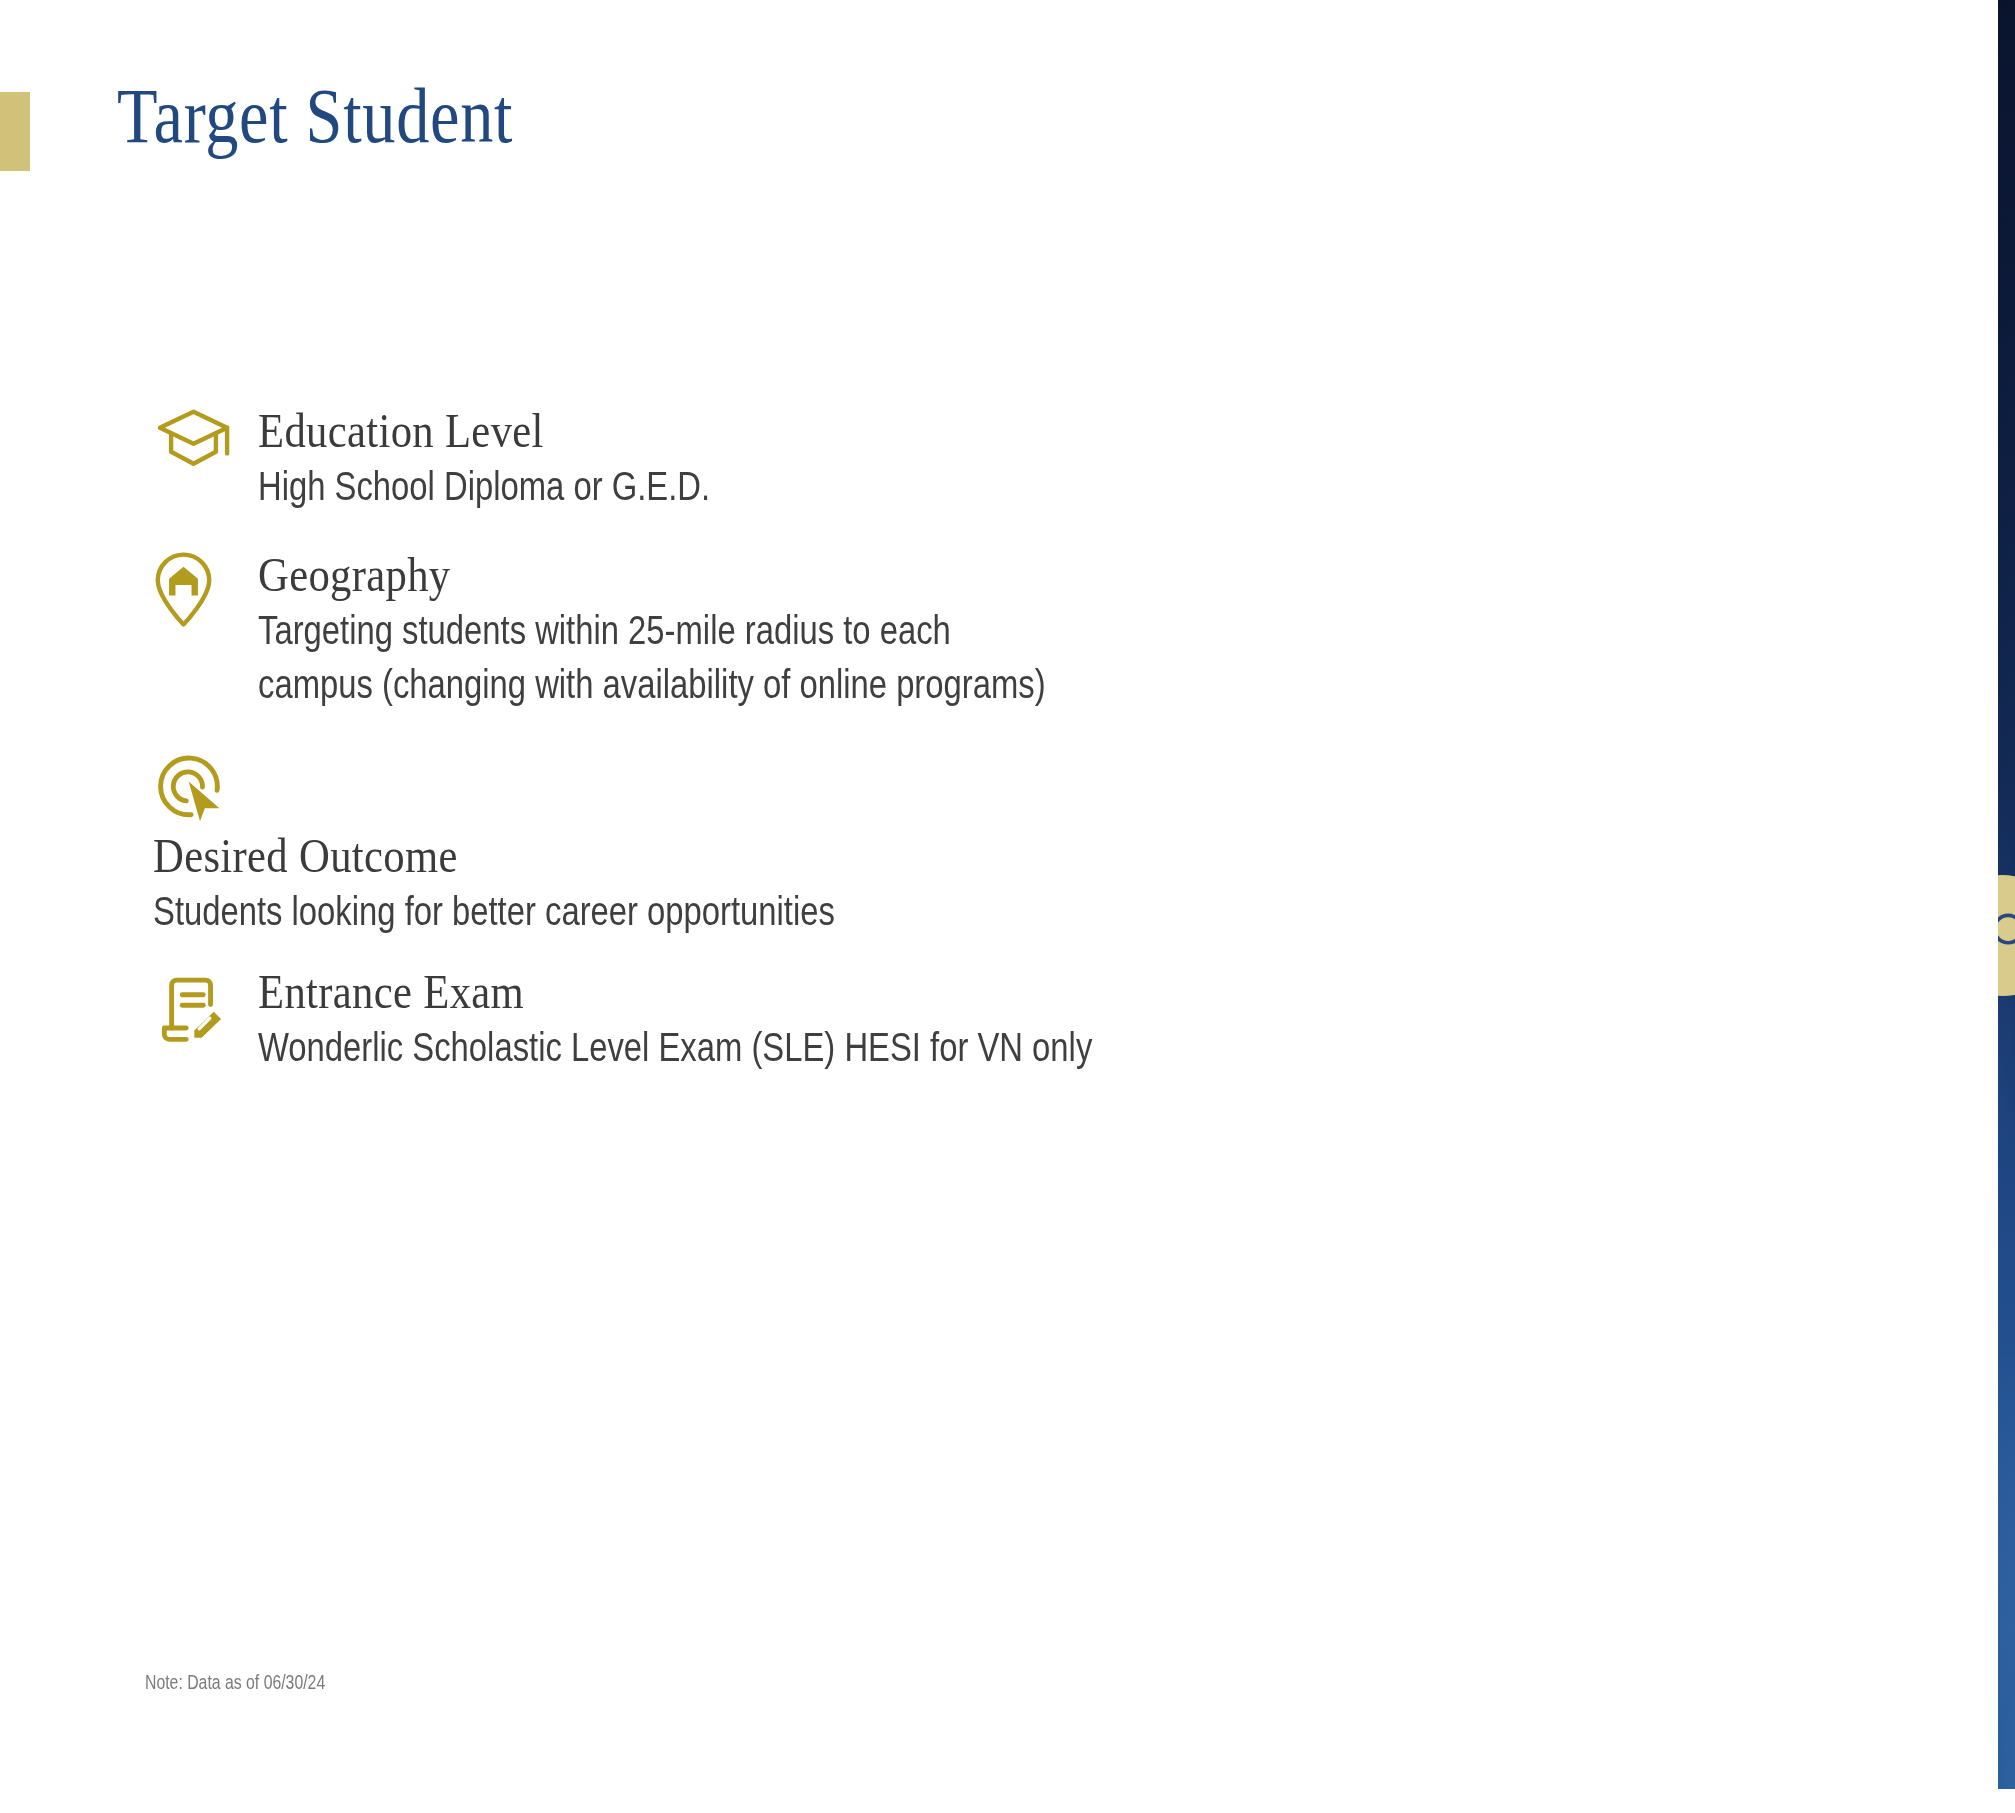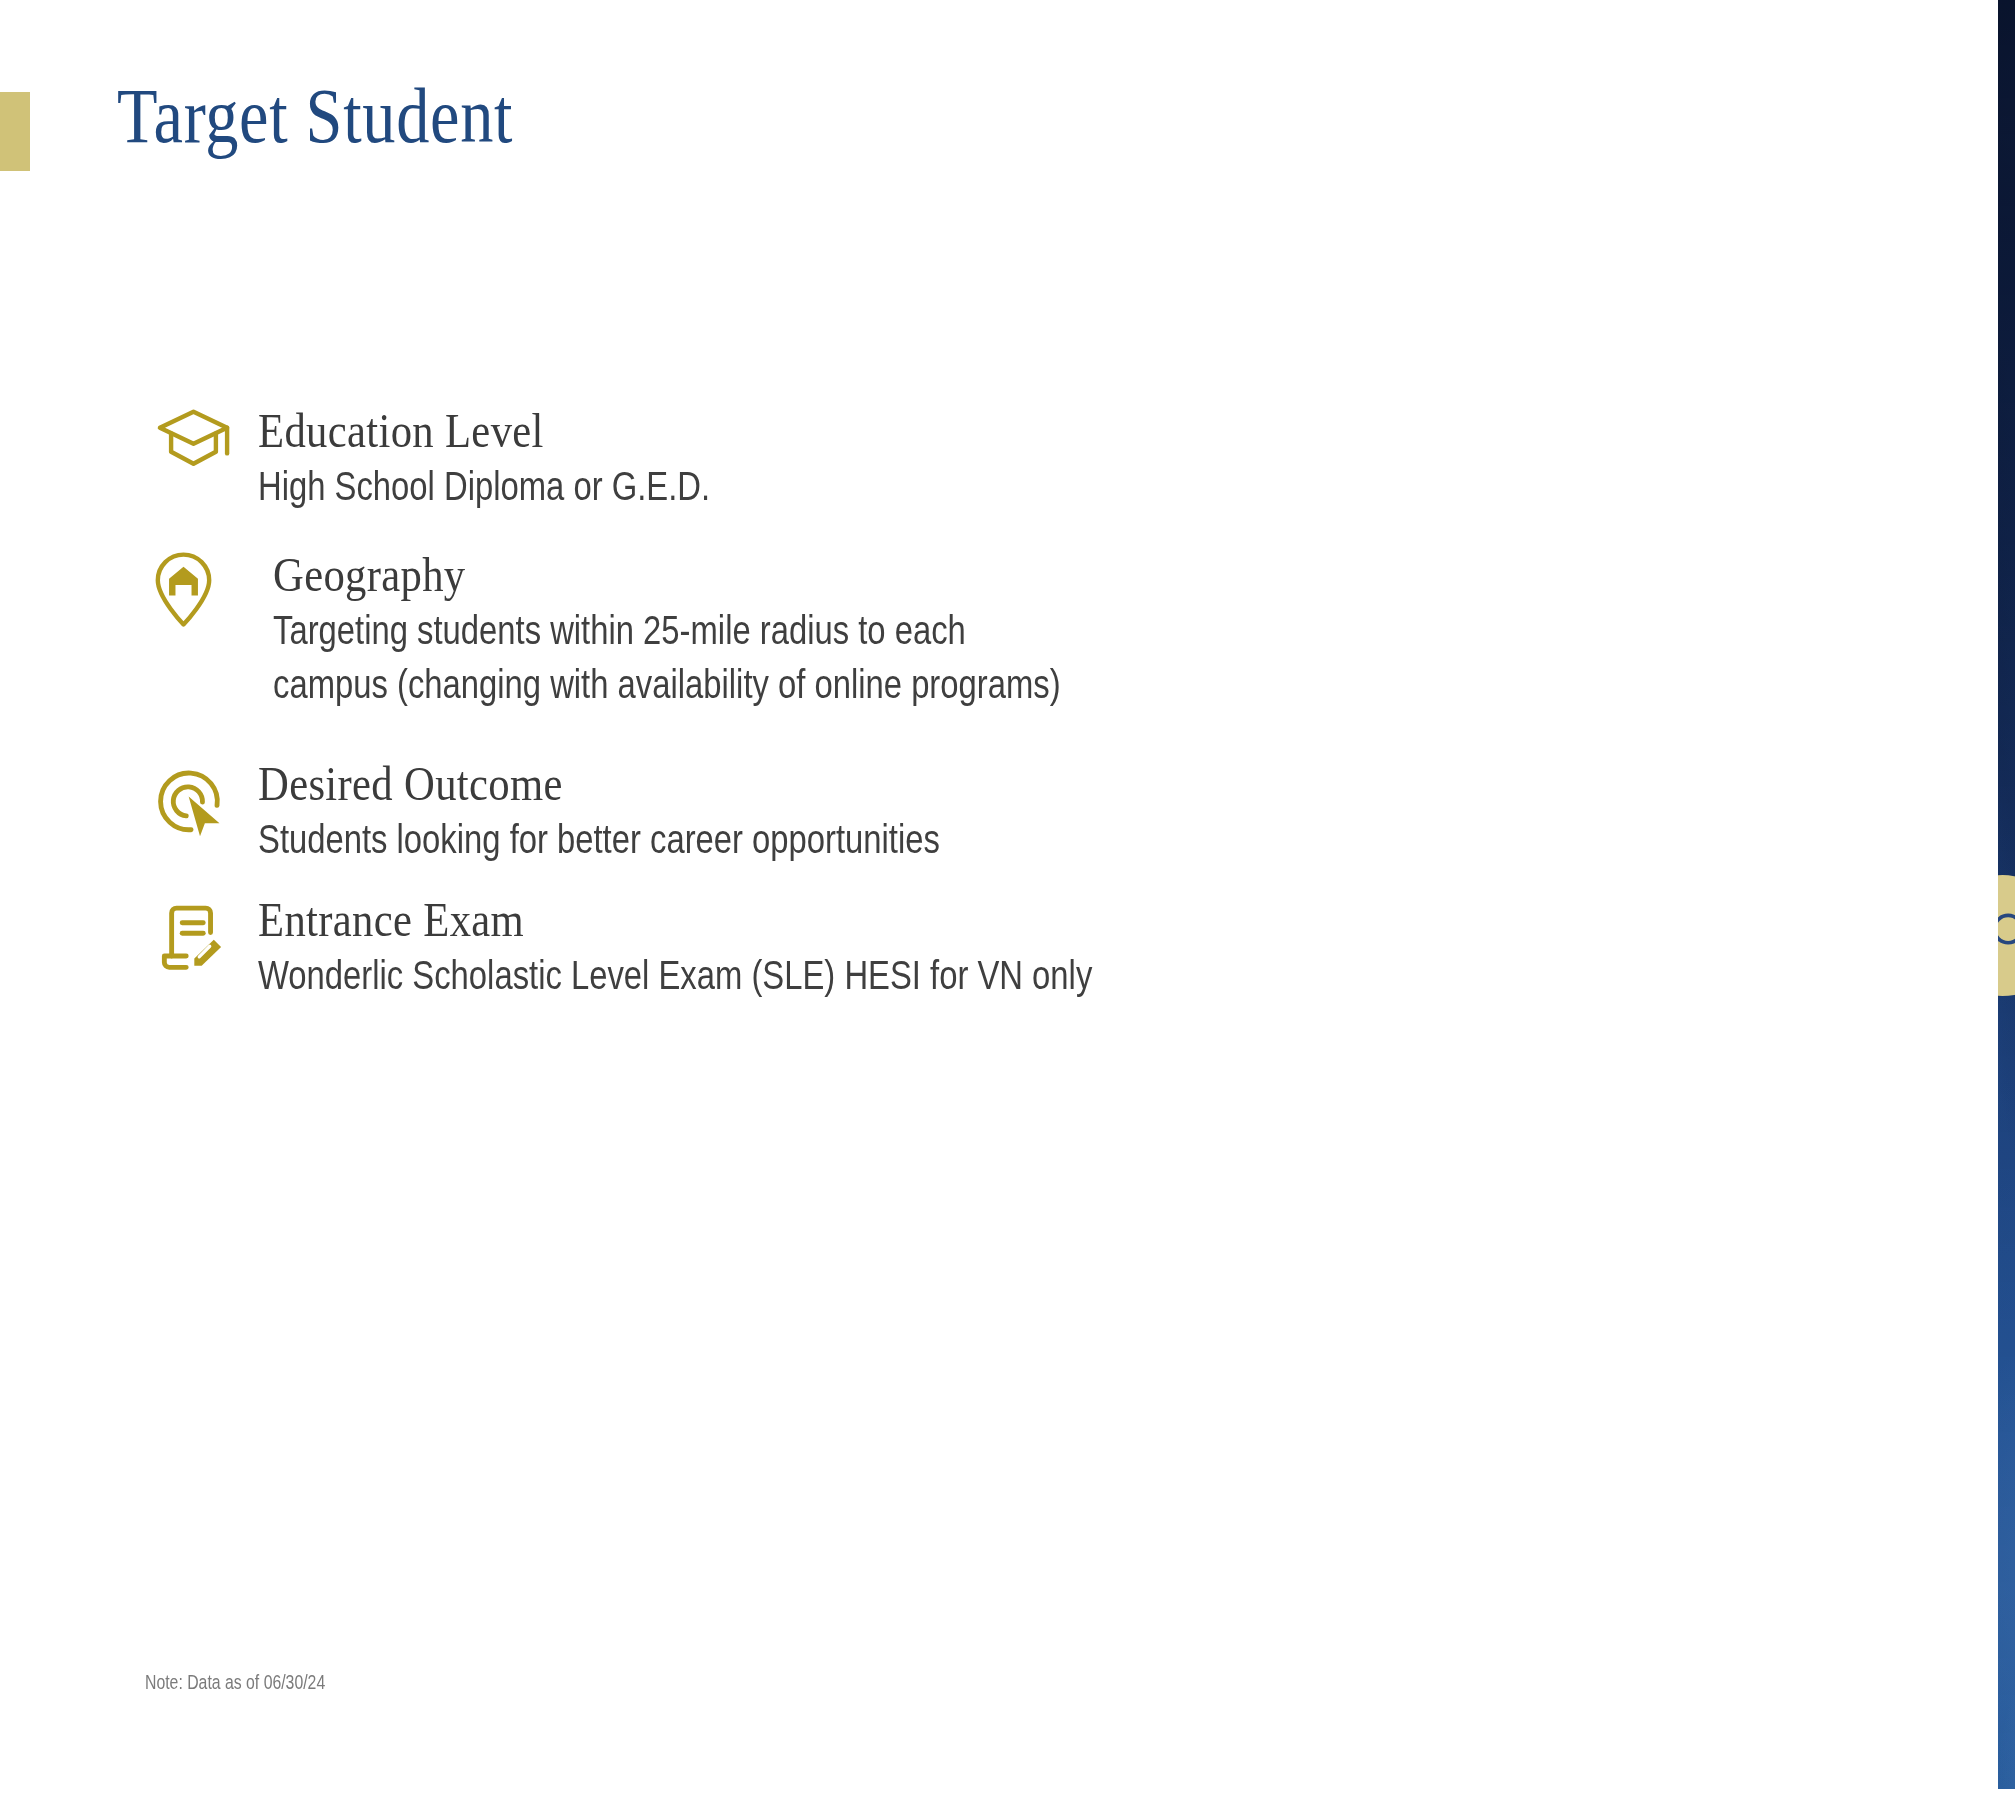--- a/index.html
+++ b/index.html
@@ -92,22 +92,22 @@
     color: #3f3f3f;
     font-weight: 300;
     transform: scaleX(0.80);
     transform-origin: left top;
     white-space: pre-line;
     margin: 0;
   }
 
   
   .feature-row.r1 { margin-bottom: 34px; margin-top: 25px; }
-  .feature-row.r2 { margin-bottom: 46px; gap: 15px; }
-  .feature-row.r3 { margin-bottom: 26px; }
+  .feature-row.r2 { margin-bottom: 31px; }
+  .feature-row.r3 { margin-bottom: 26px; flex-direction: column; }
 
   
   #footnote {
     position: absolute;
     left: 145px;
     top: 1672px;
     font-family: "Liberation Sans", sans-serif;
     font-size: 19.3px;
     color: #7b7b7b;
     font-weight: 300;

